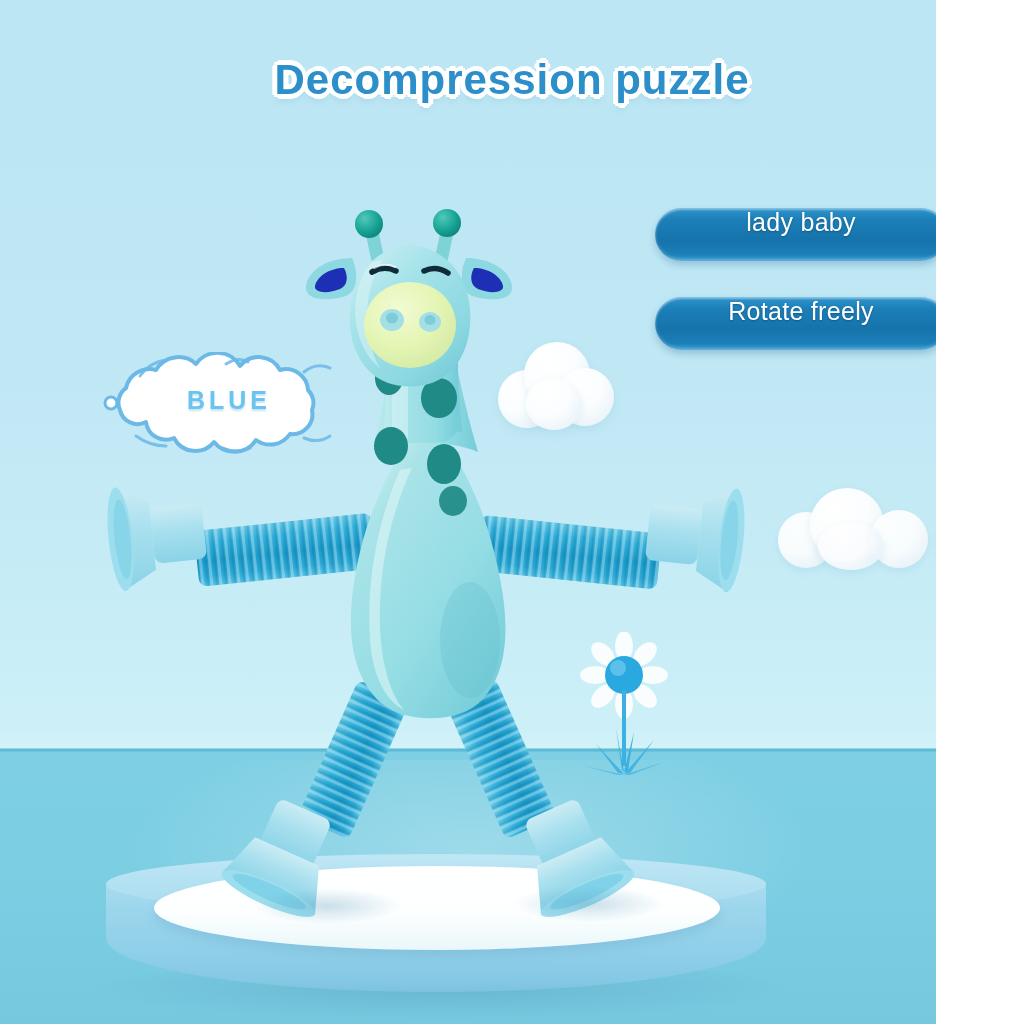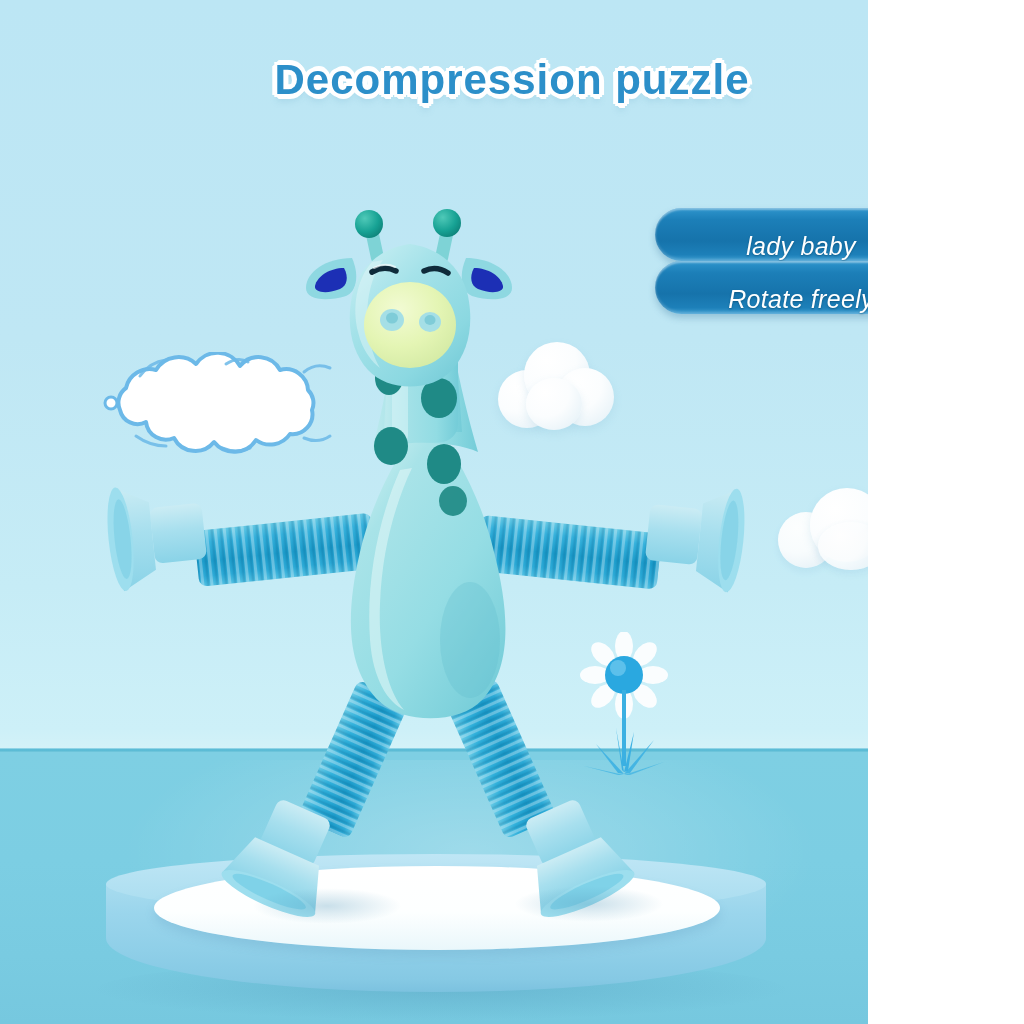--- a/index.html
+++ b/index.html
@@ -1,18 +1,18 @@
 <!DOCTYPE html>
 <html><head>
 <meta charset="utf-8">
 <style>
   html,body{margin:0;padding:0;background:#ffffff;}
   #stage{
     position:relative;
-    width:868px;height:1024px;
+    width:936px;height:1024px;
     overflow:hidden;
     font-family:"Liberation Sans", sans-serif;
     background:#0f172a;
   }
 
   
   .sky{
     position:absolute;left:0;top:0;width:1024px;height:752px;
     background:linear-gradient(180deg,#bce6f4 0%,#bfe7f4 45%,#c6ecf6 78%,#cdf0f8 97%,#d4f2f8 100%);
   }
@@ -40,28 +40,28 @@
       -4px 0 0 #ffffff, 4px 0 0 #ffffff, 0 -4px 0 #ffffff, 0 4px 0 #ffffff,
       -5px 1px 0 #ffffff, 5px 1px 0 #ffffff, 1px 5px 0 #ffffff, 1px -5px 0 #ffffff,
       0px 7px 6px rgba(120,180,210,0.35);
     white-space:nowrap;
   }
 
   
   .badges{position:absolute;left:655px;top:208px;width:292px;}
   .badge{
     position:relative;
-    height:53px;width:292px;
+    height:53px;width:292px;margin-bottom:36px;
     border-radius:27px;
     background:linear-gradient(180deg,#2e95cd 0%,#1c7fb8 22%,#1673ab 62%,#1d80b9 88%,#3a9dd2 100%);
     box-shadow:
       0 4px 7px rgba(60,120,160,0.33),
       inset 0 2px 2px rgba(255,255,255,0.42),
       inset 0 -2px 3px rgba(255,255,255,0.22);
-    display:flex;align-items:flex-end;justify-content:center;font-style:italic;
+    display:flex;align-items:flex-start;justify-content:center;
   }
   .badge span{
     color:#ffffff;font-size:25px;font-weight:normal;letter-spacing:0.3px;
     text-shadow:0 1px 2px rgba(0,50,80,0.45);
   }
 
   
   .cloud-label{position:absolute;left:98px;top:352px;width:262px;height:104px;}
   .cloud-label svg{position:absolute;left:0;top:0;}
   .cloud-label .ctext{
@@ -148,20 +148,21 @@
       <circle cx="13" cy="51" r="6" fill="#ffffff" stroke="#6cb9e8" stroke-width="3"></circle>
       <g stroke="#6cb9e8" stroke-width="3" fill="none" stroke-linecap="round" opacity="0.85">
         <path d="M42 24 q10 -14 26 -16"></path>
         <path d="M128 12 q12 -8 22 -2"></path>
         <path d="M206 20 q12 -10 26 -4"></path>
         <path d="M38 84 q14 10 30 10"></path>
         <path d="M124 96 q14 6 28 0"></path>
         <path d="M206 86 q14 6 26 -2"></path>
       </g>
     </svg>
+    <div class="ctext">BLUE</div>
   </div>
 
   <div class="cloud-group" style="left:498px;top:340px;width:120px;height:96px;">
     <div class="puff" style="left:0px;top:30px;width:58px;height:58px;"></div>
     <div class="puff" style="left:26px;top:2px;width:66px;height:66px;"></div>
     <div class="puff" style="left:58px;top:28px;width:58px;height:58px;"></div>
     <div class="puff" style="left:28px;top:38px;width:56px;height:52px;"></div>
   </div>
 
   <div class="cloud-group" style="left:778px;top:482px;width:200px;height:90px;">

